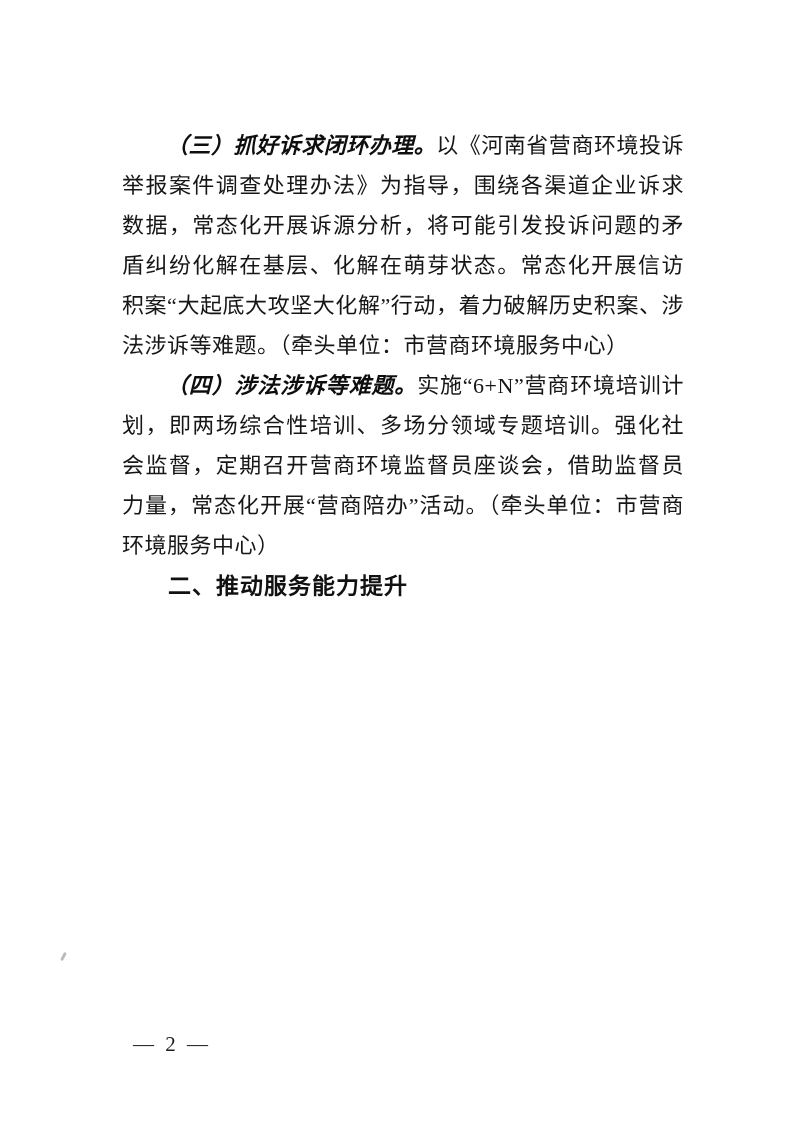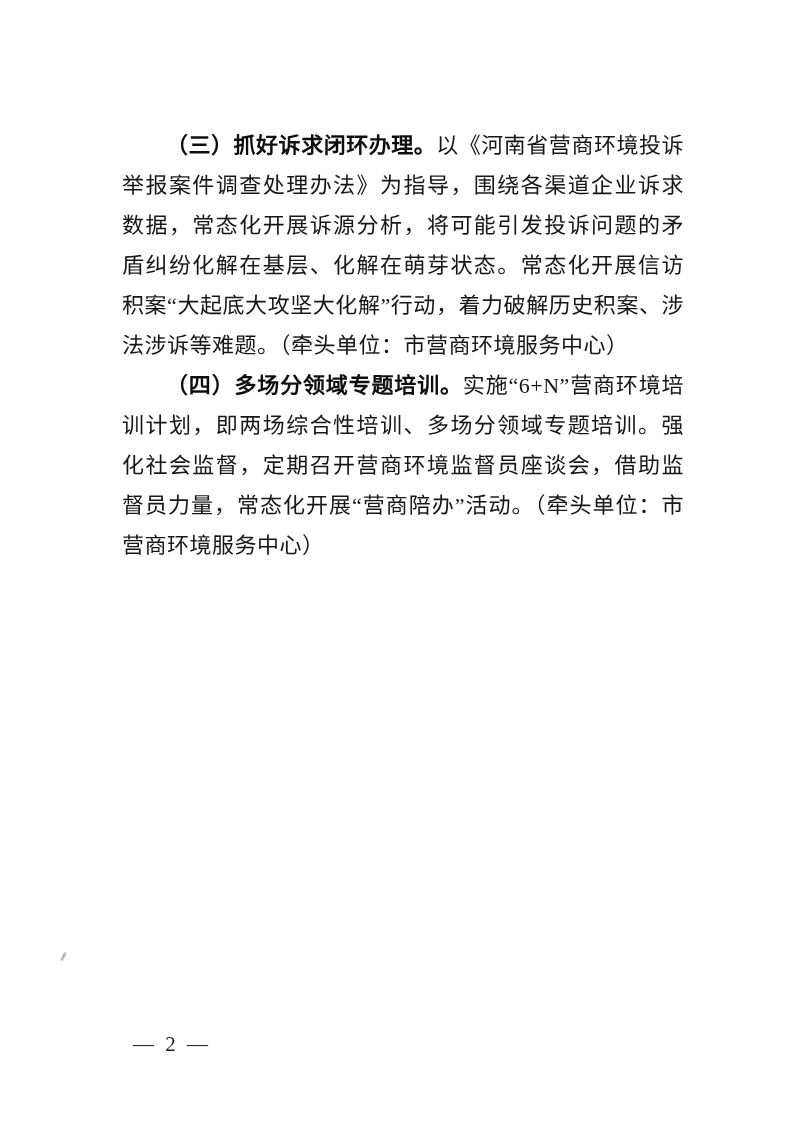--- a/index.html
+++ b/index.html
@@ -28,20 +28,21 @@
     line-height: 40px;
     text-align: justify;
     text-justify: inter-character;
     text-indent: 2em;
     color: #161616;
     letter-spacing: 0.5px;
   }
   .para .lead {
     font-weight: 700;
     color: #0e0e0e;
+    font-style: italic;
   }
   .section-heading {
     font-family: "Liberation Sans", "DejaVu Sans", sans-serif;
     font-weight: 700;
     font-size: 23px;
     line-height: 40px;
     text-indent: 2em;
     color: #111111;
     letter-spacing: 1px;
   }
@@ -68,22 +69,23 @@
 </style>
 </head>
 <body>
 
 <div class="doc-page">
 
   <div class="content">
 
     <p class="para"><span class="lead">（三）抓好诉求闭环办理。</span><span>以《河南省营商环境投诉举报案件调查处理办法》为指导，围绕各渠道企业诉求数据，常态化开展诉源分析，将可能引发投诉问题的矛盾纠纷化解在基层、化解在萌芽状态。常态化开展信访积案“大起底大攻坚大化解”行动，着力破解历史积案、涉法涉诉等难题。（牵头单位：市营商环境服务中心）</span></p>
 
-    <p class="para"><span class="lead">（四）多场分领域专题培训。</span><span>实施“6+N”营商环境培训计划，即两场综合性培训、多场分领域专题培训。强化社会监督，定期召开营商环境监督员座谈会，借助监督员力量，常态化开展“营商陪办”活动。（牵头单位：市营商环境服务中心）</span></p>
+    <p class="para"><span class="lead">（四）涉法涉诉等难题。</span><span>实施“6+N”营商环境培训计划，即两场综合性培训、多场分领域专题培训。强化社会监督，定期召开营商环境监督员座谈会，借助监督员力量，常态化开展“营商陪办”活动。（牵头单位：市营商环境服务中心）</span></p>
 
+    <h2 class="section-heading">二、推动服务能力提升</h2>
 
 
 
   </div>
 
   <div class="scan-artifact"></div>
 
   <div class="page-number">— 2 —</div>
 
 </div>

